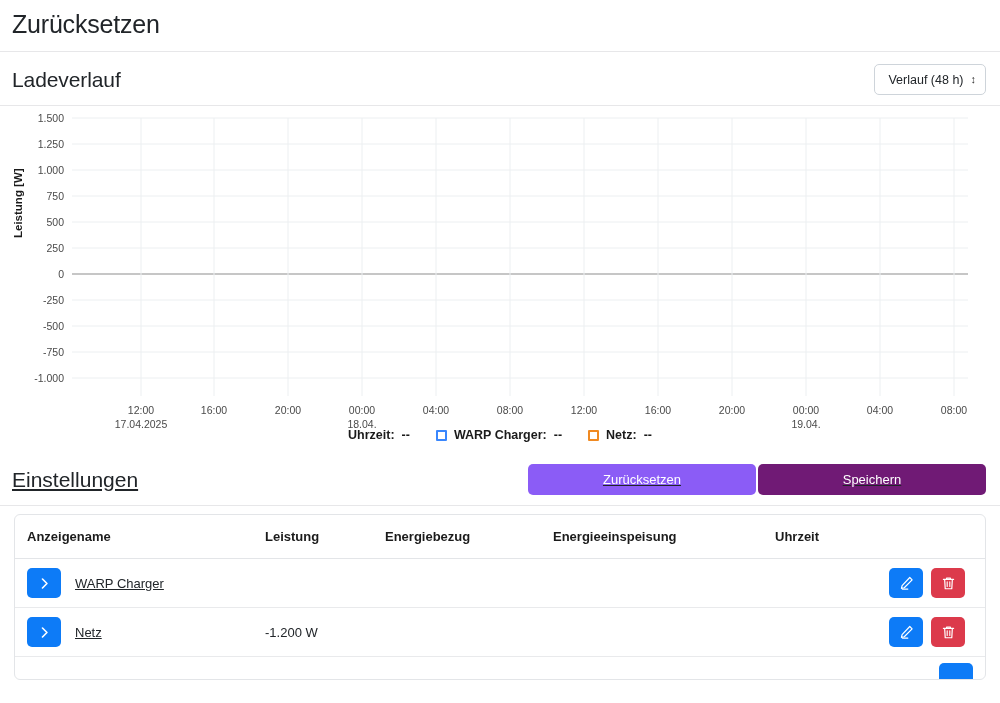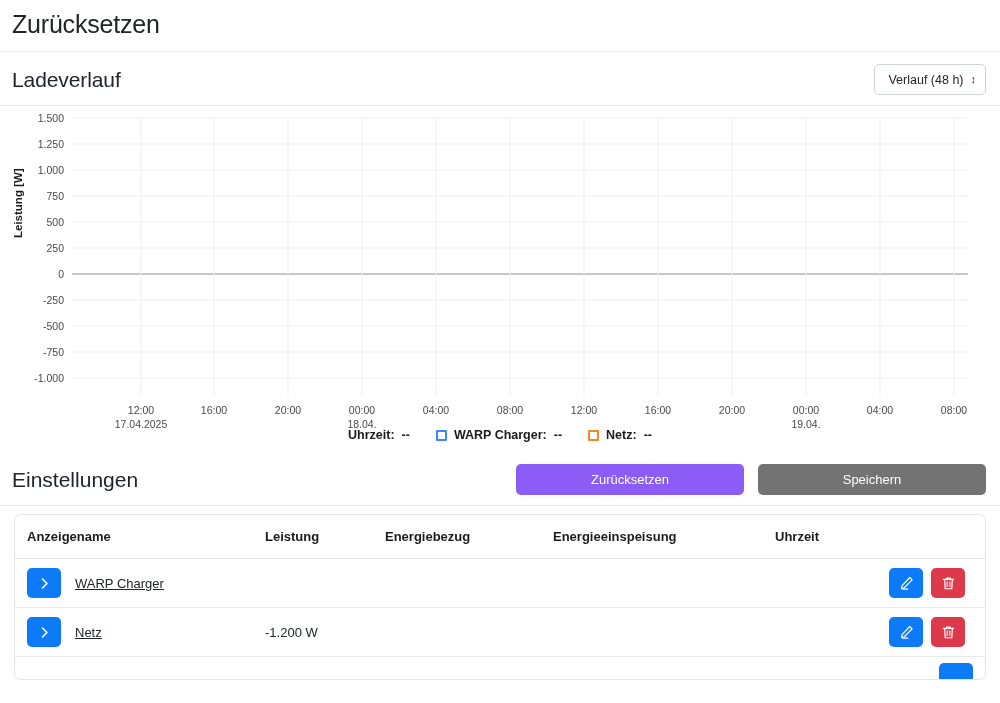--- a/index.html
+++ b/index.html
@@ -106,21 +106,22 @@
     display: inline-block;
   }
   .swatch.orange { border-color: #f08a22; }
   .legend-dash { font-weight: bold; }
 
   
   .settings-head {
     display: flex;
     align-items: center;
     padding: 10px 14px 10px 12px;
-    gap: 14px;
+    gap: 2px;
+    text-decoration: underline;
   }
   .settings-title {
     font-size: 21px;
     font-weight: 500;
     flex: 0 0 auto;
     margin-right: auto;
   }
   .btn {
     border: none;
     border-radius: 5px;
@@ -128,21 +129,21 @@
     font-size: 13px;
     font-family: "Liberation Sans", sans-serif;
     height: 31px;
     width: 228px;
     cursor: pointer;
     display: flex;
     align-items: center;
     justify-content: center;
   }
   .btn-danger { background: #8b5cf6; }
-  .btn-primary { background: #737373; }
+  .btn-primary { background: #701a75; }
 
   
   .table-card {
     margin: 8px 14px 16px 14px;
     border: 1px solid #e3e5e8;
     border-radius: 6px;
     overflow: hidden;
     background: #fff;
   }
   table { width: 100%; border-collapse: collapse; table-layout: fixed; }

